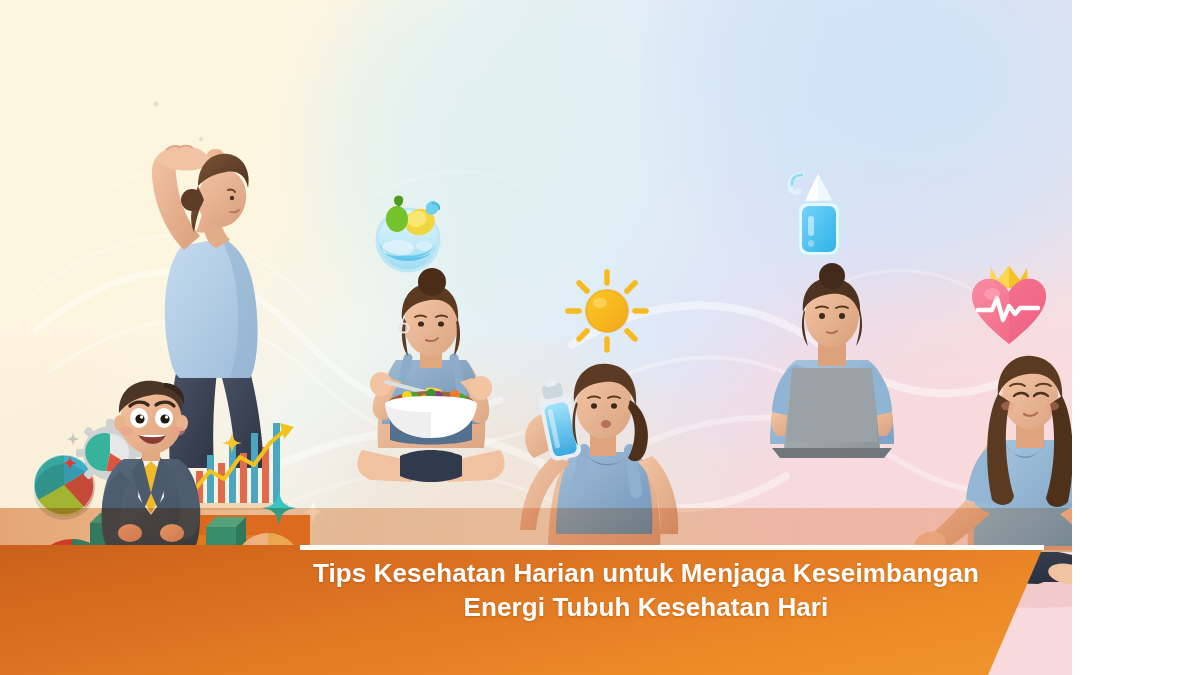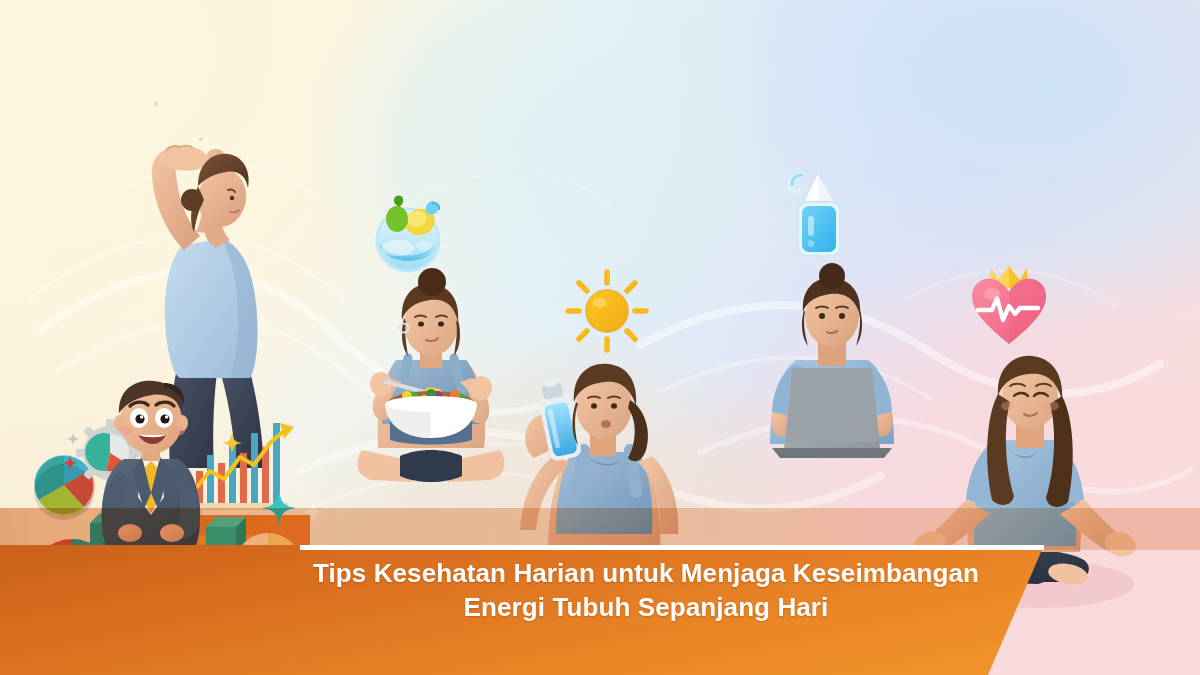--- a/index.html
+++ b/index.html
@@ -1,17 +1,17 @@
 <!DOCTYPE html>
 <html><head>
 <meta charset="utf-8">
 <style>
   html,body{margin:0;padding:0;background:#fff;}
   body{font-family:"Liberation Sans",sans-serif;}
-  #stage{position:relative;width:1200px;height:675px;overflow:hidden;}
+  #stage{position:relative;width:1072px;height:675px;overflow:hidden;}
 
   
   .bg-base{position:absolute;inset:0;
     background:linear-gradient(105deg,#fdf4dd 0%,#fbf2e0 14%,#f6f3ea 26%,#eef5f2 36%,#e4f0f5 46%,#dfeaf7 56%,#e0e4f6 66%,#e7dff0 74%,#f0dfe8 82%,#f7dfe2 90%,#f9dfe0 100%);}
   .bg-topleft{position:absolute;left:0;top:0;width:48%;height:70%;
     background:radial-gradient(ellipse at 10% 10%, #fdf6de 0%, rgba(253,246,222,0.85) 40%, rgba(253,246,222,0) 72%);}
   .bg-topcyan{position:absolute;left:26%;top:-10%;width:42%;height:62%;
     background:radial-gradient(ellipse at 50% 50%, #dff0f2 0%, rgba(223,240,242,0.55) 45%, rgba(223,240,242,0) 74%);}
   .bg-topblue{position:absolute;right:-6%;top:-12%;width:46%;height:60%;
     background:radial-gradient(ellipse at 60% 40%, #cfe4f8 0%, rgba(207,228,248,0.6) 46%, rgba(207,228,248,0) 76%);}
@@ -623,16 +623,16 @@
       </svg>
   </div>
 
   <div class="band-soft"></div>
   <div class="banner-wrap">
     <div class="banner-shape"></div>
   </div>
   <div class="banner-topline"></div>
   <div class="banner-text">
     <div>Tips Kesehatan Harian untuk Menjaga Keseimbangan</div>
-    <div>Energi Tubuh Sepanjang Hari</div>
+    <div>Energi Tubuh Kesehatan Hari</div>
   </div>
 
 </div>
 
 </body></html>

